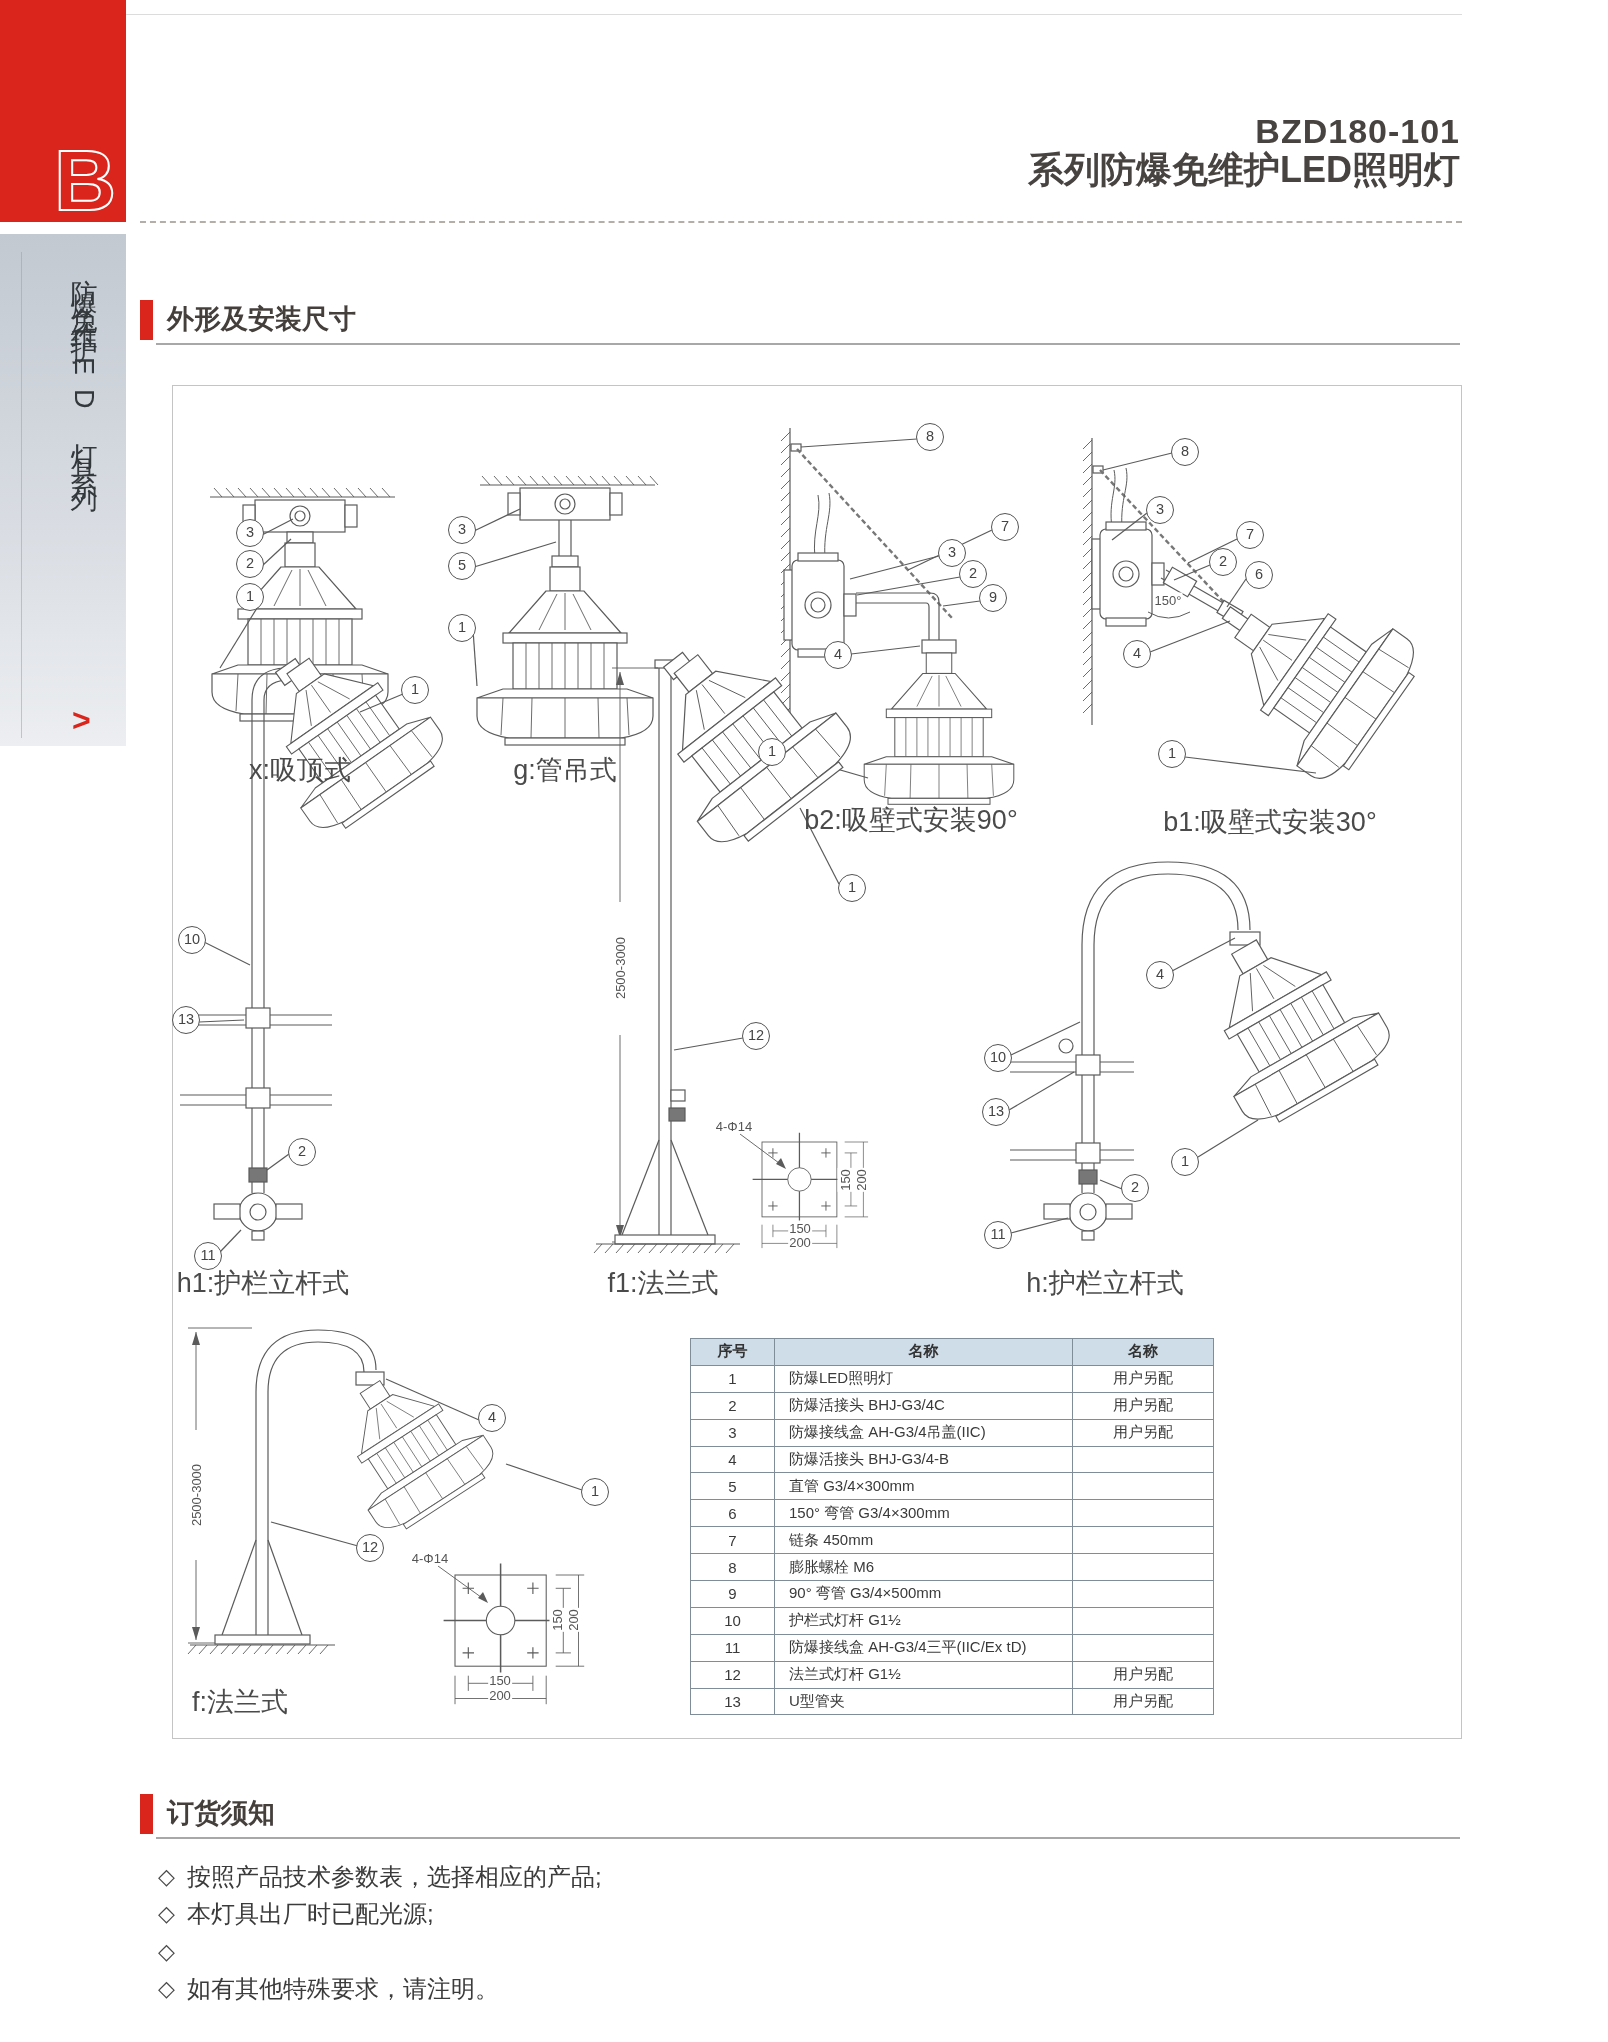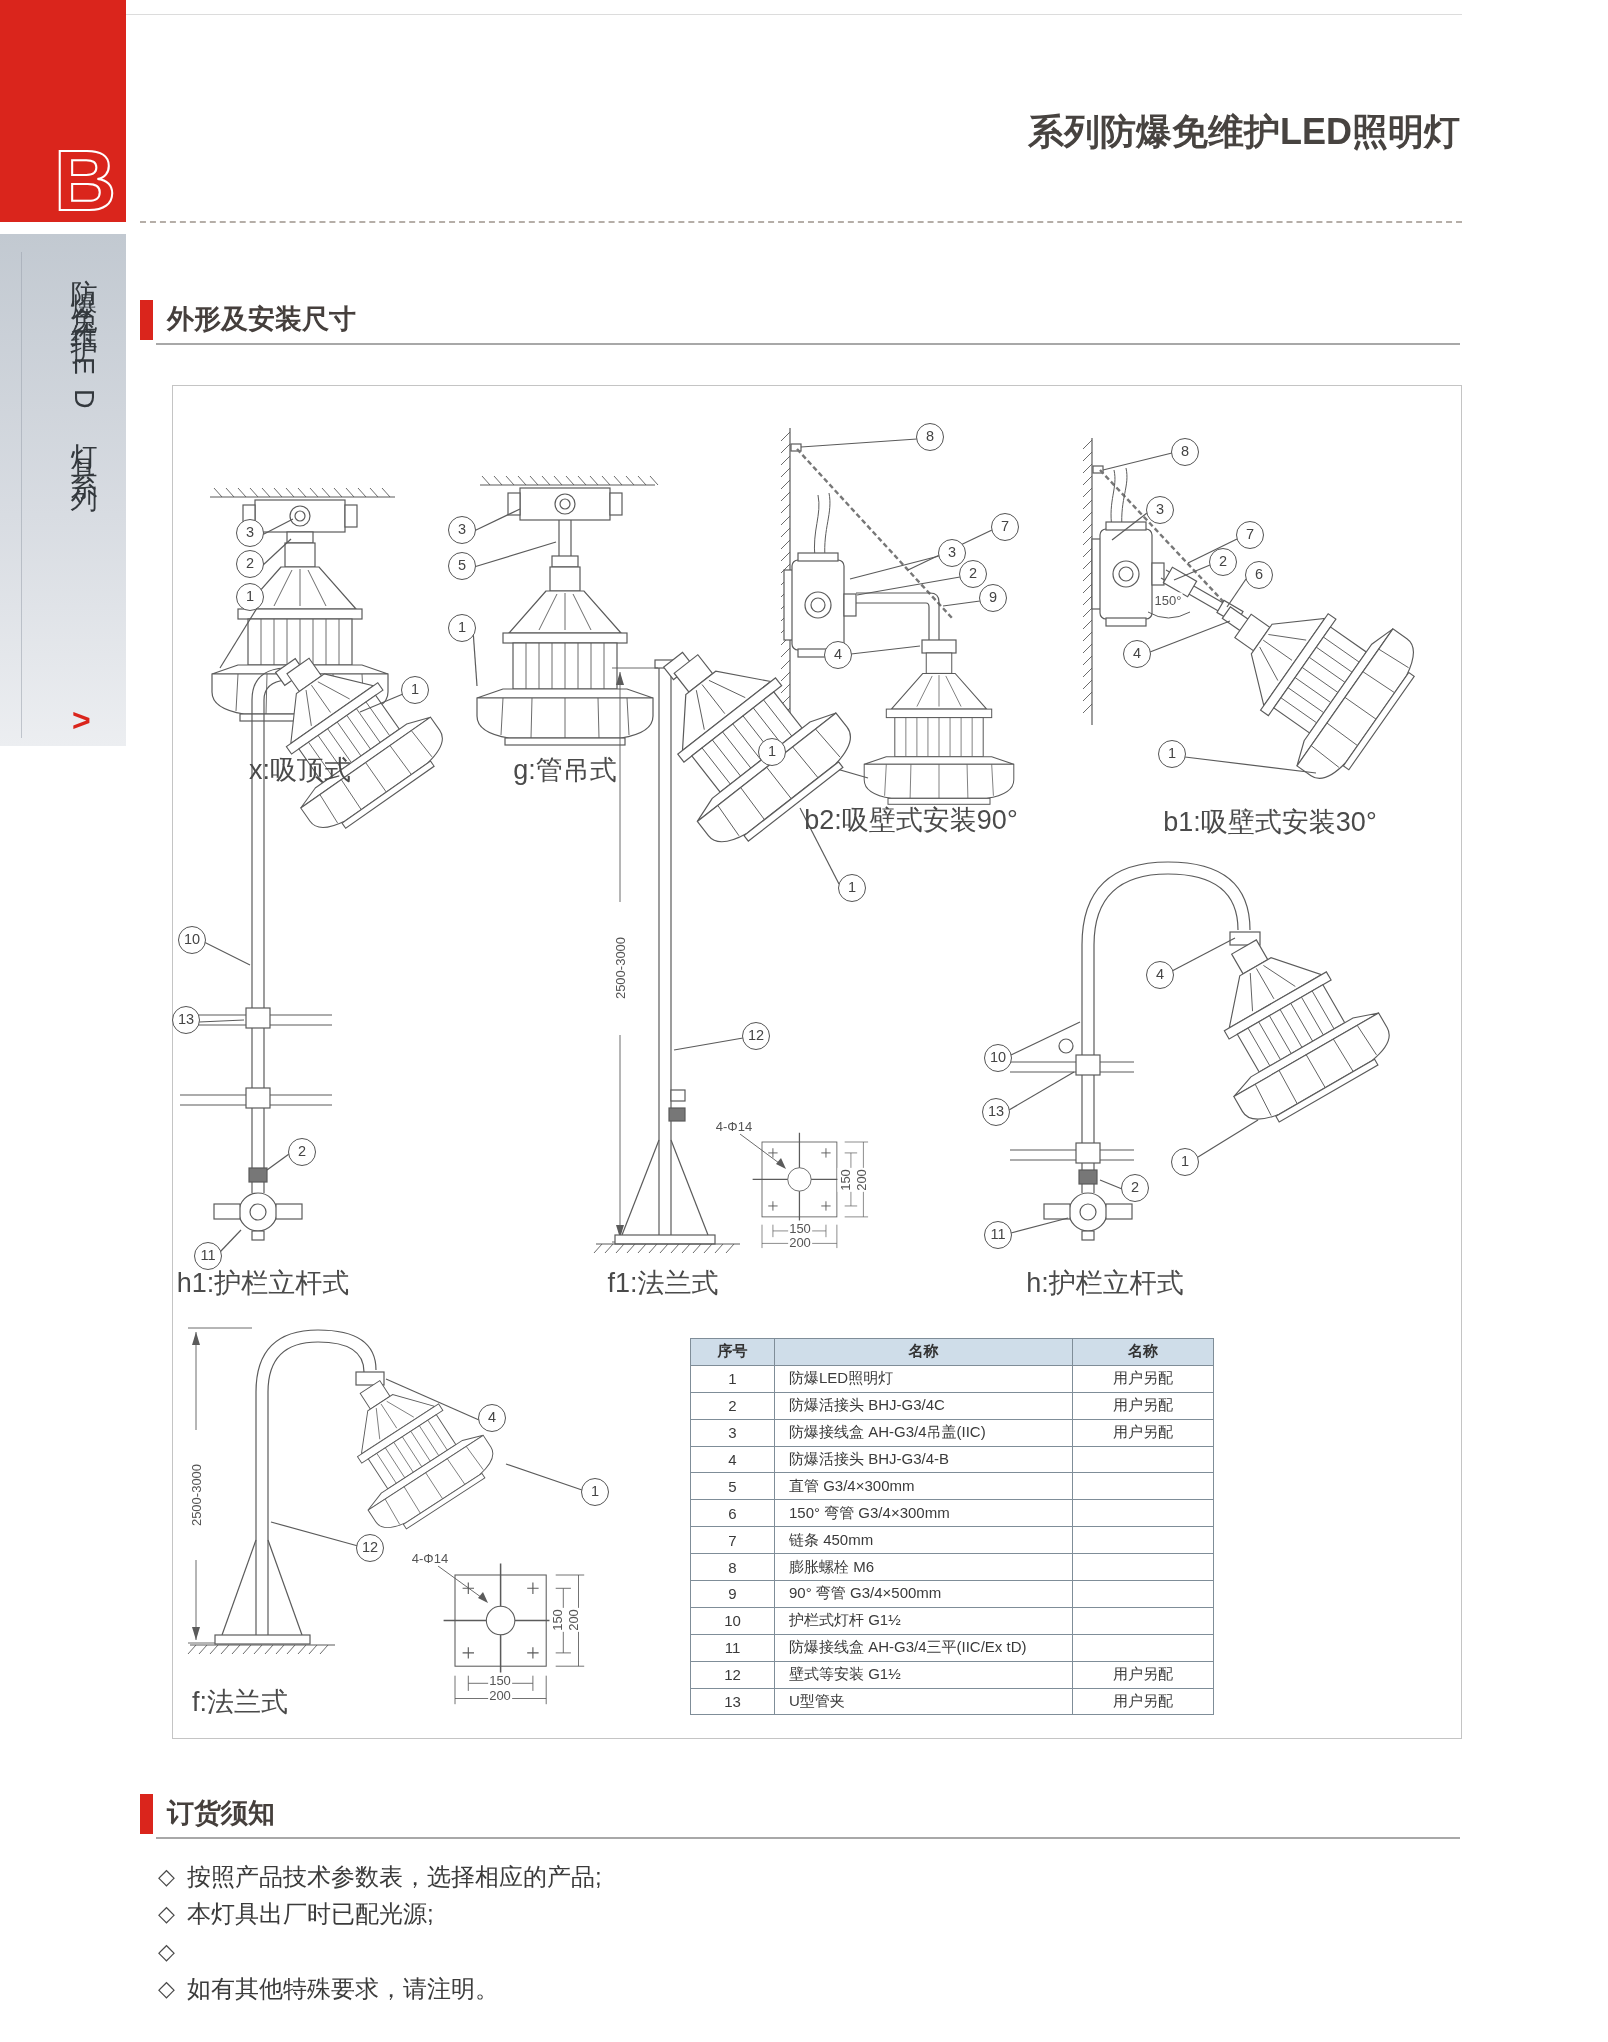--- a/index.html
+++ b/index.html
@@ -57,20 +57,21 @@
   <svg class="logo-b" viewBox="0 0 80 88">
     <text x="4" y="74" font-size="86" font-weight="bold" fill="none" stroke="#ffffff" stroke-width="2" font-family="Liberation Sans, sans-serif">B</text>
   </svg>
 </div>
 <div class="side-strip"></div>
 <div class="side-line"></div>
 <div class="vtext">防爆免维护LED灯具系列</div>
 <div class="varrow">&gt;</div>
 
 <div class="hdr">
+  <div class="model">BZD180-101</div>
   <div class="series">系列防爆免维护LED照明灯</div>
 </div>
 <div class="dashed-rule"></div>
 
 <div class="sec" style="top:296px;">
   <div class="bar"></div>
   <div class="txt">外形及安装尺寸</div>
   <div class="uline"></div>
 </div>
 
@@ -330,21 +331,21 @@
           <td class="c1">护栏式灯杆 G1½</td>
           <td class="c2"></td>
         </tr>
         <tr>
           <td class="c0">11</td>
           <td class="c1">防爆接线盒 AH-G3/4三平(IIC/Ex tD)</td>
           <td class="c2"></td>
         </tr>
         <tr>
           <td class="c0">12</td>
-          <td class="c1">壁式等安装 G1½</td>
+          <td class="c1">法兰式灯杆 G1½</td>
           <td class="c2">用户另配</td>
         </tr>
         <tr>
           <td class="c0">13</td>
           <td class="c1">U型管夹</td>
           <td class="c2">用户另配</td>
         </tr>
       </tbody>
 </table>
 

